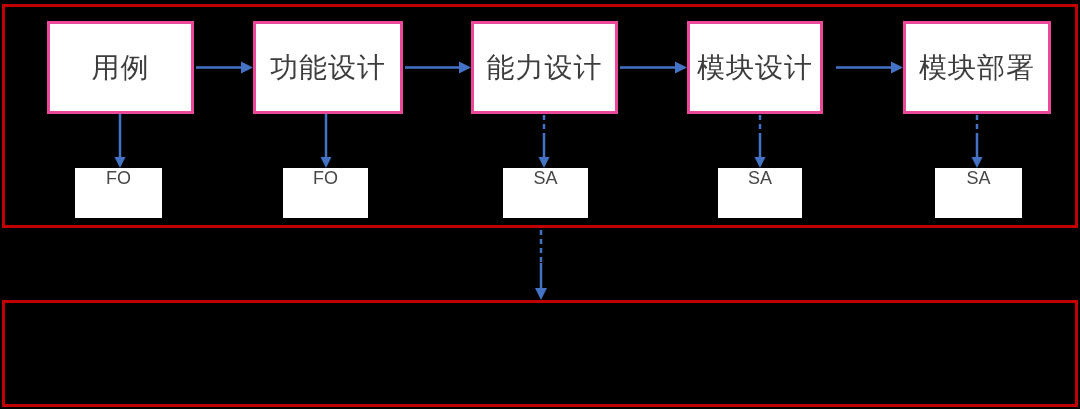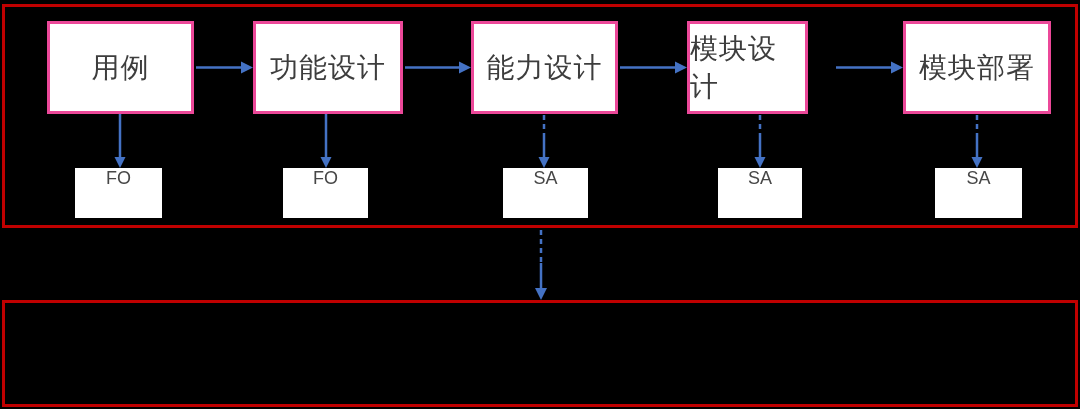--- a/index.html
+++ b/index.html
@@ -39,21 +39,21 @@
     display: flex;
     align-items: center;
     justify-content: center;
     font-size: 28px;
     letter-spacing: 1px;
     color: #3d3d3d;
   }
   .stage-1 { left: 47px;  width: 147px; }
   .stage-2 { left: 253px; width: 150px; font-family: Liberation Mono, monospace; }
   .stage-3 { left: 471px; width: 147px; }
-  .stage-4 { left: 687px; width: 121px; }
+  .stage-4 { left: 687px; width: 136px; }
   .stage-5 { left: 903px; width: 148px; }
   .tag-box {
     position: absolute;
     box-sizing: border-box;
     top: 168px;
     height: 50px;
     background: #ffffff;
     display: flex;
     justify-content: center;
     font-size: 18px;

